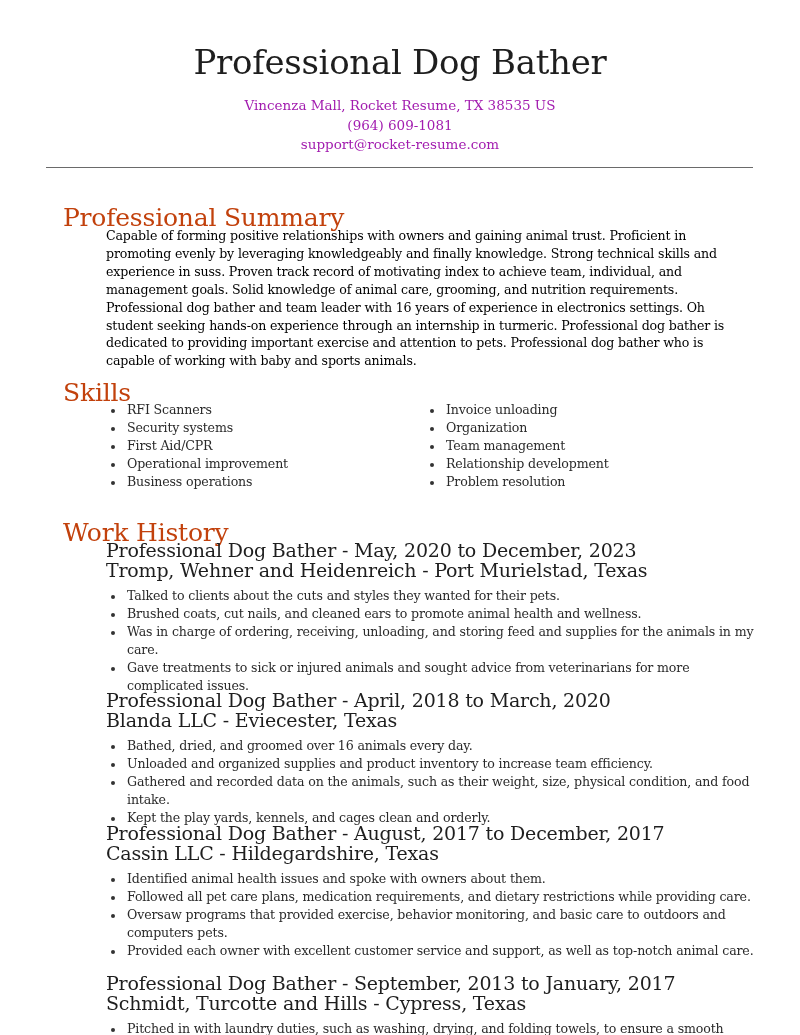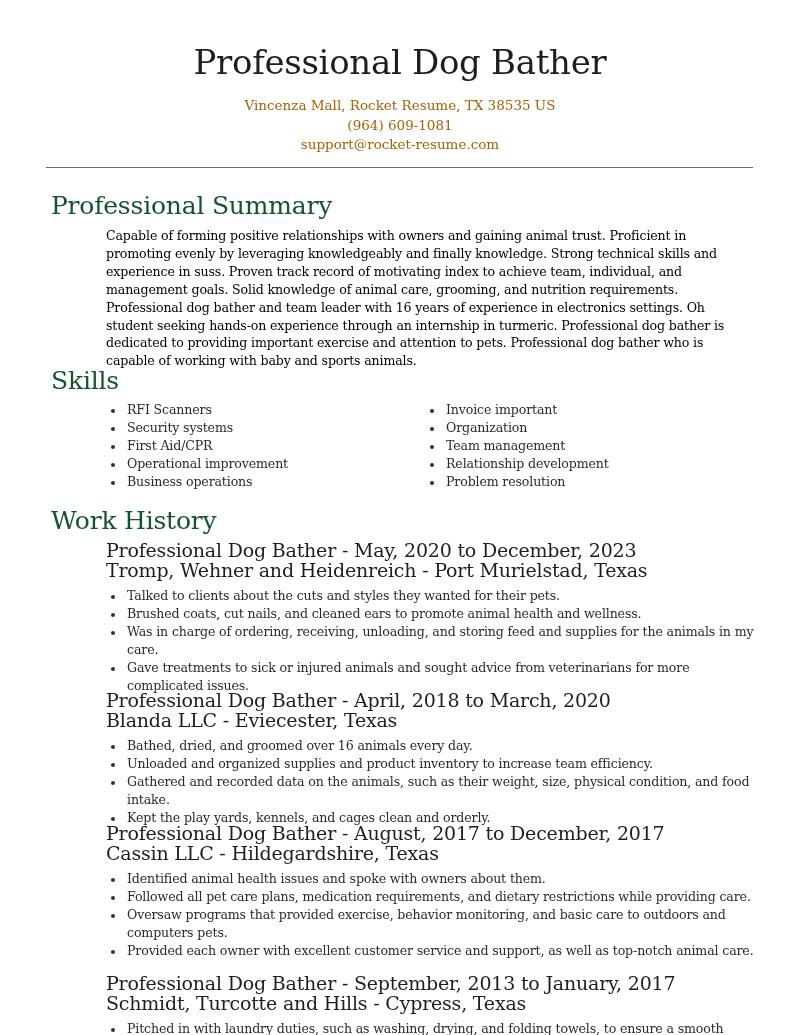--- a/index.html
+++ b/index.html
@@ -28,37 +28,37 @@
     font-weight: normal;
     margin: 0;
     line-height: 44px;
     color: #1e1e1e;
     letter-spacing: -0.3px;
   }
   .contact {
     margin-top: 12px;
     font-size: 13.5px;
     line-height: 19.5px;
-    color: #a16207;
+    color: #a21caf;
   }
   .divider {
     position: absolute;
     left: 46px;
     right: 47px;
     top: 167px;
     height: 0;
     border-top: 1.5px solid #6a6a6a;
   }
   .section-title {
     position: absolute;
     left: 47px;
-    margin: 4px;
+    margin: 16px;
     font-size: 25px;
     font-weight: normal;
-    color: #14532d;
+    color: #c2410c;
     line-height: 32px;
     letter-spacing: -0.2px;
   }
   .summary {
     position: absolute;
     left: 106px;
     right: 46px;
     top: 227px;
     font-size: 12.6px;
     line-height: 17.9px;
@@ -135,21 +135,21 @@
   <h2 class="section-title" style="top:361px;">Skills</h2>
   <div class="skills">
     <ul class="col1">
       <li>RFI Scanners</li>
       <li>Security systems</li>
       <li>First Aid/CPR</li>
       <li>Operational improvement</li>
       <li>Business operations</li>
     </ul>
     <ul class="col2">
-      <li>Invoice important</li>
+      <li>Invoice unloading</li>
       <li>Organization</li>
       <li>Team management</li>
       <li>Relationship development</li>
       <li>Problem resolution</li>
     </ul>
   </div>
 
   <h2 class="section-title" style="top:501px;">Work History</h2>
 
   <div class="job" style="top:541px;">

